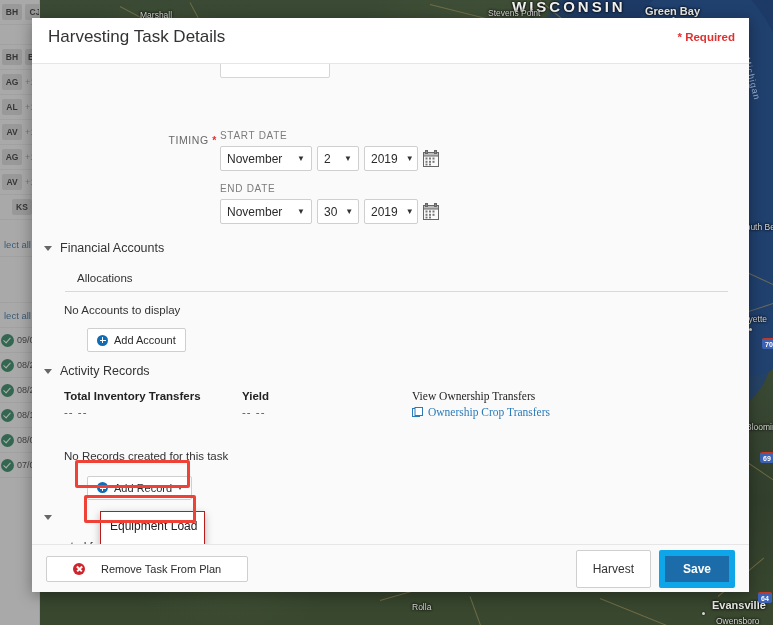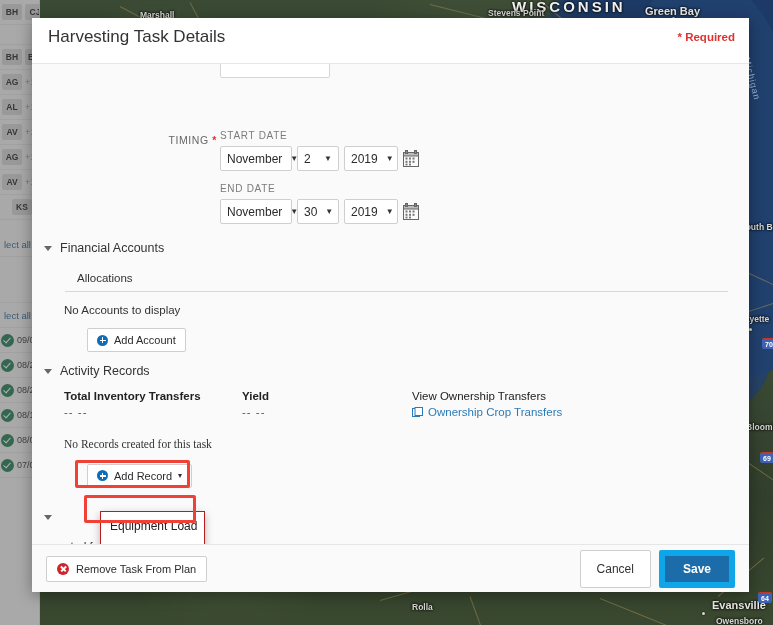--- a/index.html
+++ b/index.html
@@ -61,21 +61,21 @@
     font-family: "Liberation Sans", sans-serif;
     text-shadow: 0 0 3px rgba(0,0,0,.9), 0 0 2px rgba(0,0,0,.8);
     white-space: nowrap;
     pointer-events: none;
   }
   .maplbl.state {
     font-size: 15px; font-weight: bold; letter-spacing: 3px;
     color: #f2f2f0;
   }
   .maplbl.city { font-size: 11px; font-weight: bold; }
-  .maplbl.small { font-size: 8.5px; color: #d8d8d4; font-weight: bold; }
+  .maplbl.small { font-size: 8.5px; color: #d8d8d4; font-weight: normal; }
   .maplbl.water {
     font-size: 9px; color: #9fb4d4; letter-spacing: 1px;
     font-weight: normal; text-shadow: none;
   }
   .shield {
     position: absolute;
     background: #3e63b5;
     color: #fff; font-size: 7px; font-weight: bold;
     border-radius: 2px;
     padding: 1px 3px;
@@ -248,21 +248,21 @@
     height: 25px;
     display: flex;
     align-items: center;
     justify-content: space-between;
     gap: 8px;
     padding: 0 6px;
     font-size: 12px;
     color: #2b2b2b;
     cursor: pointer;
   }
-  .sel.month { width: 72px; }
+  .sel.month { width: 92px; }
   .sel.day   { width: 42px; }
   .sel.year  { width: 54px; }
   .caret { font-size: 8px; color: #333; }
   .cal-icon { width: 16px; height: 17px; position: relative; cursor: pointer; }
   .cal-icon svg { display: block; }
 
   
   .section { margin-top: 0; }
   .sec-head {
     display: flex;
@@ -330,21 +330,21 @@
     margin: 12px 0 0 32px;
     display: flex;
     gap: 0;
   }
   .ar-col { font-size: 11.5px; }
   .ar-col .h { font-weight: bold; color: #222; margin-bottom: 4px; }
   .ar-col .v { color: #555; letter-spacing: 1px; }
   .ar-col.c1 { width: 178px; }
   .ar-col.c2 { width: 170px; }
   .ar-col.c3 { width: 170px; }
-  .ar-col.c4 { width: 180px; }
+  .ar-col.c4 { width: 180px; font-family: Liberation Serif, serif; }
   .ar-col .hn { font-weight: normal; color: #222; margin-bottom: 4px; }
   .link {
     color: #2b7bb9;
     display: inline-flex;
     align-items: center;
     gap: 5px;
     cursor: pointer;
   }
   .win-ico { width: 11px; height: 11px; flex: none; }
 
@@ -396,25 +396,25 @@
     flex: none;
     background: #fafafa;
     border-top: 1px solid #e6e6e6;
     display: flex;
     align-items: center;
     padding: 0 14px 0 14px;
   }
   .btn-remove {
     display: inline-flex;
     align-items: center;
-    gap: 7px;
+    gap: 16px;
     background: #fff;
     border: 1px solid #cfcfcf;
     border-radius: 2px;
-    padding: 6px 10px;
+    padding: 6px 26px;
     font-size: 11px;
     color: #2b2b2b;
     cursor: pointer;
   }
   .x-ico {
     width: 12px; height: 12px;
     border-radius: 50%;
     background: #d0242b;
     position: relative;
     flex: none;
@@ -688,21 +688,21 @@
                 <svg width="11" height="11" viewBox="0 0 11 11">
                   <rect x="0.5" y="1.5" width="7" height="8" fill="none" stroke="#2b7bb9"></rect>
                   <rect x="3" y="0.5" width="7.5" height="8" fill="#fff" stroke="#2b7bb9"></rect>
                 </svg>
               </span>
               <span>Ownership Crop Transfers</span>
             </div>
           </div>
         </div>
 
-        <div class="empty-text" style="margin-top:18px;font-family:Liberation Serif, serif;">No Records created for this task</div>
+        <div class="empty-text" style="margin-top:30px;">No Records created for this task</div>
 
         <div style="margin:14px 0 0 32px;">
           <div class="btn-light">
             <span class="plus-ico"></span>
             <span>Add Record</span>
             <span class="caret">▾</span>
           </div>
         </div>
       </div>
 
@@ -722,19 +722,19 @@
       <div class="anno" style="left:52px; top:431px; width:112px; height:28px;"></div>
 
     </div>
 
     <div class="modal-footer">
       <div class="btn-remove">
         <span class="x-ico"></span>
         <span>Remove Task From Plan</span>
       </div>
       <div class="footer-right">
-        <button class="btn-cancel">Cancel</button>
+        <button class="btn-cancel">Harvest</button>
         <button class="btn-save">Save</button>
       </div>
     </div>
 
   </div>
 </div>
 
 </body></html>

